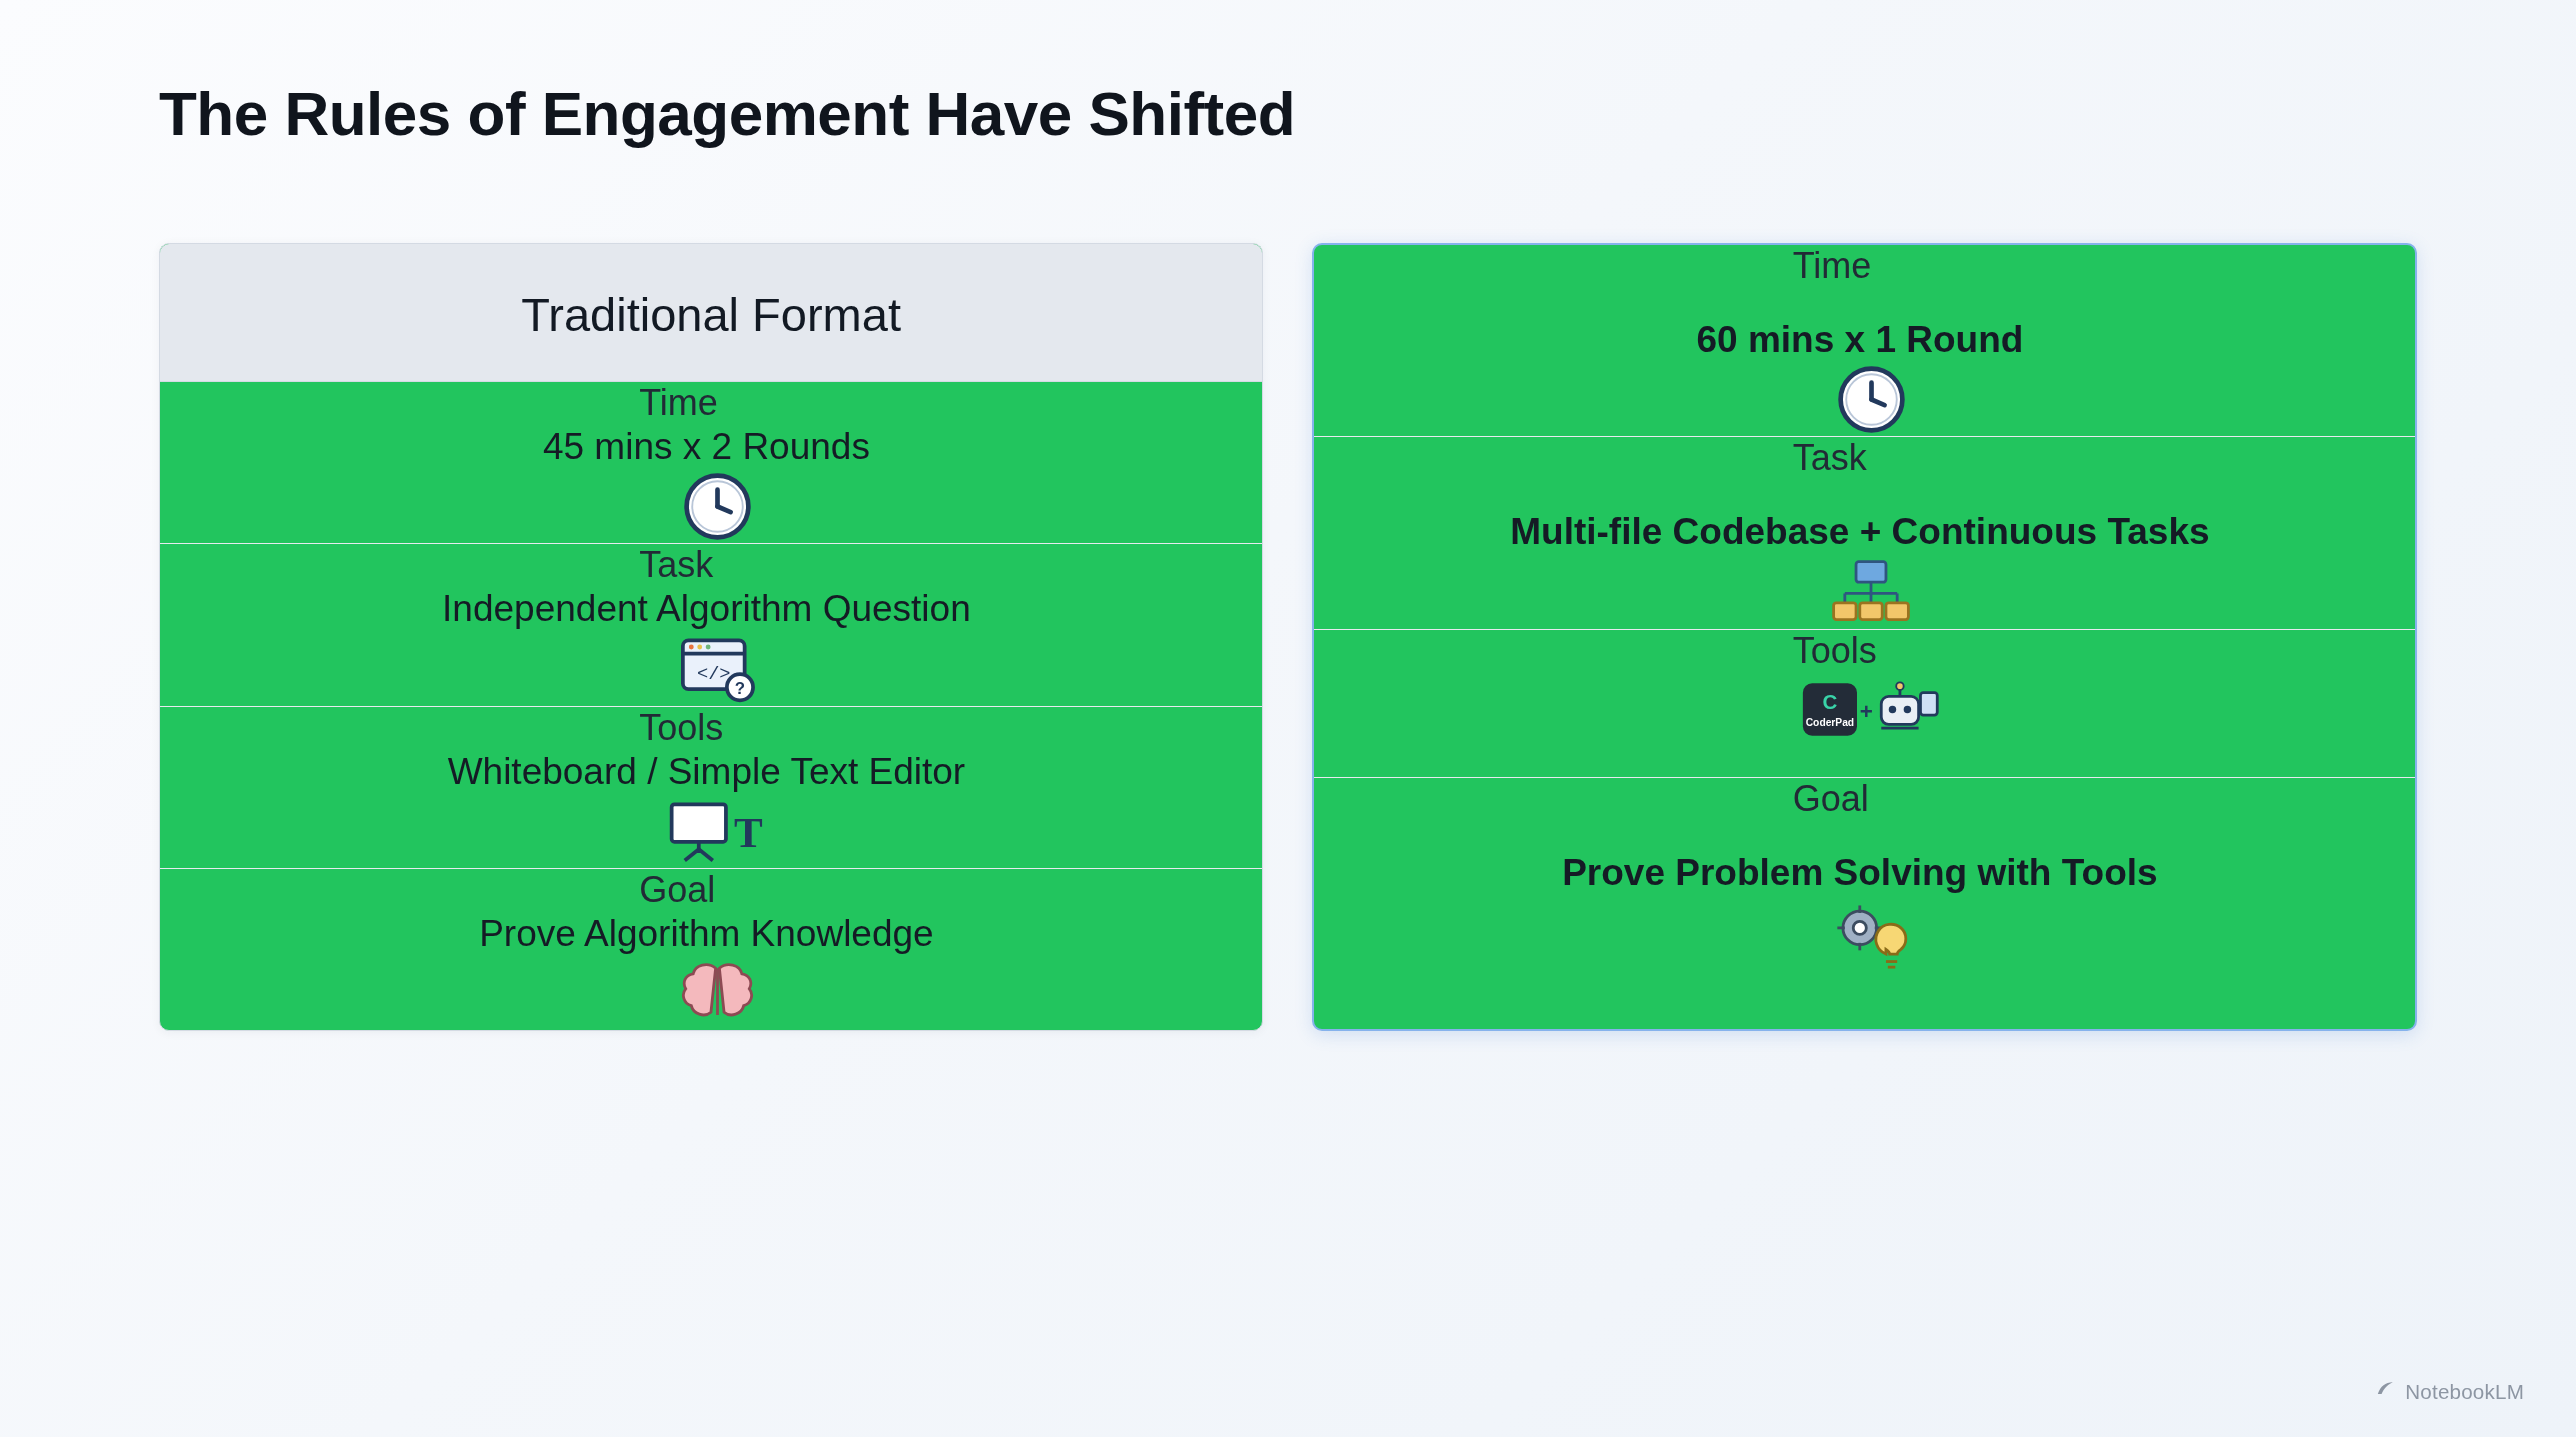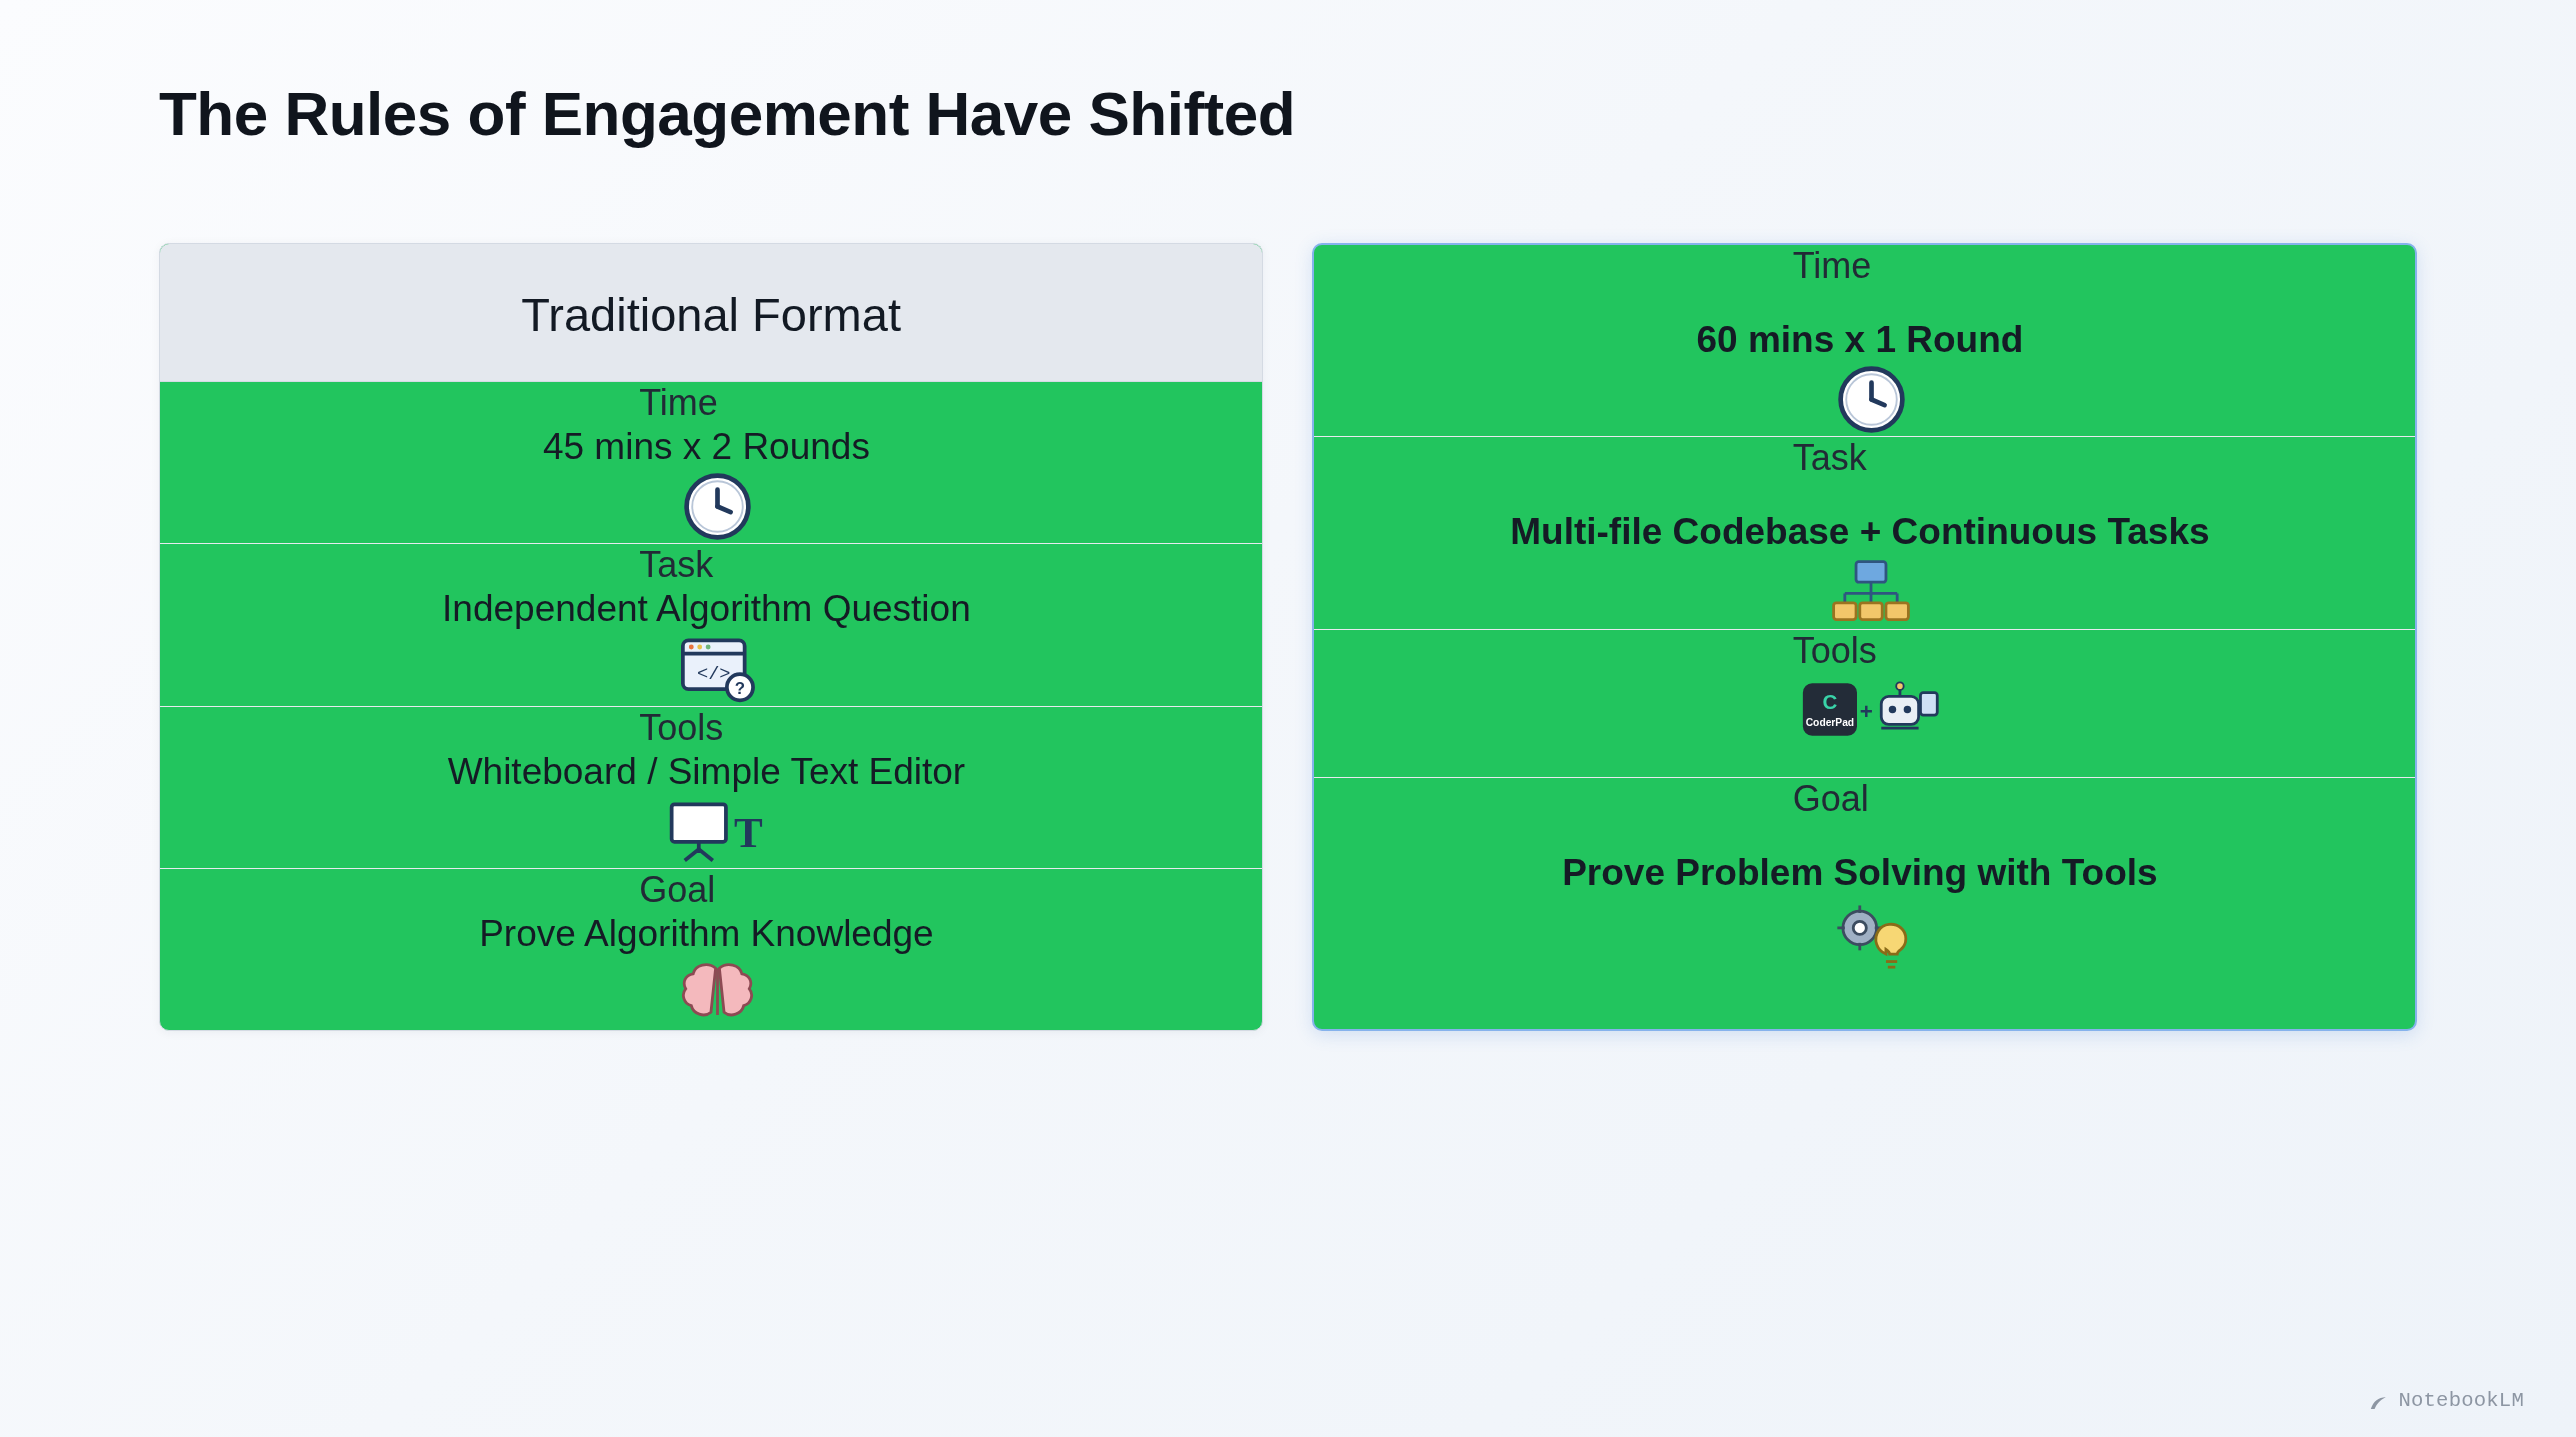--- a/index.html
+++ b/index.html
@@ -123,28 +123,27 @@
     padding: 39px 56px 43px;
     font-size: 44px;
     line-height: 1.35;
     color: #12202e;
     box-shadow: 0 1.9px 11.2px rgba(60, 120, 210, 0.08);
   }
 
   .footer-brand {
     position: absolute;
     right: 52px;
-    bottom: 26px;
+    bottom: 34px;
     display: flex;
-    align-items: flex-end;
+    align-items: flex-start;
     gap: 9.4px;
     font-size: 20.6px;
     color: #8d96a3;
     letter-spacing: 0.2px;
-    font-family: Liberation Mono, monospace;
   }
 
   .footer-brand svg { display: block; }
 </style>
 </head>
 <body>
 
 <div class="slide">
 
   <h1 class="slide-title">The Rules of Engagement Have Shifted</h1>

